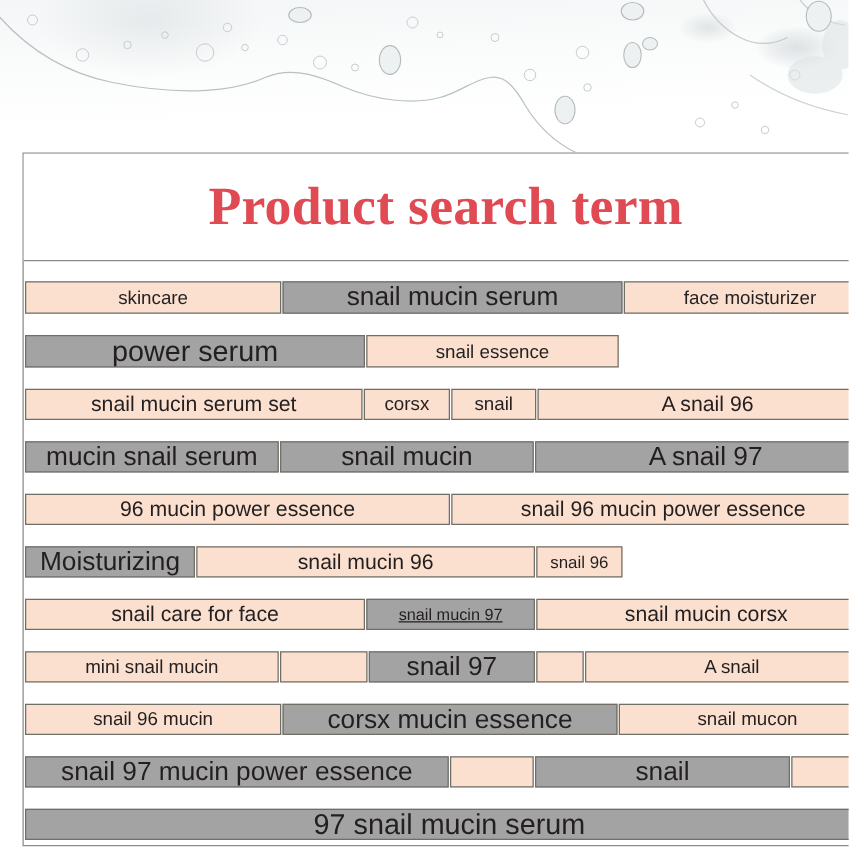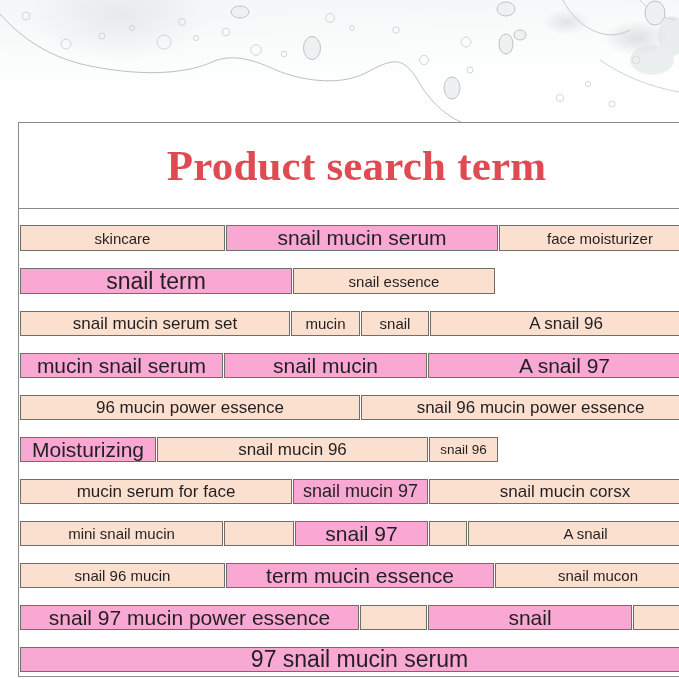--- a/index.html
+++ b/index.html
@@ -81,25 +81,25 @@
     align-items: center;
     justify-content: center;
     text-align: center;
     color: #231f20;
     overflow: hidden;
     white-space: nowrap;
     padding: 0 2px;
   }
   .cell:first-child { margin-left: 1px; }
   .peach { background: #fbe0cf; }
-  .green { background: #f9a8d4; }
+  .green { background: #a3a3a3; }
   .fs-13 { font-size: 13.5px; }
   .fs-14 { font-size: 15px; }
   .fs-16 { font-size: 17px; }
-  .fs-18 { font-size: 18px; }
+  .fs-18 { font-size: 13px; text-decoration: underline; }
   .fs-20 { font-size: 21px; }
   .fs-22 { font-size: 23px; }
 </style>
 </head>
 <body>
 
 <div id="page">
 
   <div id="hero" aria-label="clear snail mucin gel texture with air bubbles">
     <svg width="679" height="122" viewBox="0 0 679 122">
@@ -153,58 +153,58 @@
       <div id="title-text">Product search term</div>
     </div>
 
     <div id="grid">
         <div class="row" style="height: 43px;">
           <div class="cell peach fs-14" style="width: 205px; flex: 0 0 205px;">skincare</div>
           <div class="cell green fs-20" style="width: 272px; flex: 0 0 272px;">snail mucin serum</div>
           <div class="cell peach fs-14" style="width: 202px; flex: 0 0 202px;">face moisturizer</div>
         </div>
         <div class="row" style="height: 43px;">
-          <div class="cell green fs-22" style="width: 272px; flex: 0 0 272px;">snail term</div>
+          <div class="cell green fs-22" style="width: 272px; flex: 0 0 272px;">power serum</div>
           <div class="cell peach fs-14" style="width: 202px; flex: 0 0 202px;">snail essence</div>
         </div>
         <div class="row" style="height: 42px;">
           <div class="cell peach fs-16" style="width: 270px; flex: 0 0 270px;">snail mucin serum set</div>
-          <div class="cell peach fs-14" style="width: 69px; flex: 0 0 69px;">mucin</div>
+          <div class="cell peach fs-14" style="width: 69px; flex: 0 0 69px;">corsx</div>
           <div class="cell peach fs-14" style="width: 68px; flex: 0 0 68px;">snail</div>
           <div class="cell peach fs-16" style="width: 272px; flex: 0 0 272px;">A snail 96</div>
         </div>
         <div class="row" style="height: 42px;">
           <div class="cell green fs-20" style="width: 203px; flex: 0 0 203px;">mucin snail serum</div>
           <div class="cell green fs-20" style="width: 203px; flex: 0 0 203px;">snail mucin</div>
           <div class="cell green fs-20" style="width: 273px; flex: 0 0 273px;">A snail 97</div>
         </div>
         <div class="row" style="height: 42px;">
           <div class="cell peach fs-16" style="width: 340px; flex: 0 0 340px;">96 mucin power essence</div>
           <div class="cell peach fs-16" style="width: 339px; flex: 0 0 339px;">snail 96 mucin power essence</div>
         </div>
         <div class="row" style="height: 42px;">
           <div class="cell green fs-20" style="width: 136px; flex: 0 0 136px;">Moisturizing</div>
           <div class="cell peach fs-16" style="width: 271px; flex: 0 0 271px;">snail mucin 96</div>
           <div class="cell peach fs-13" style="width: 69px; flex: 0 0 69px;">snail 96</div>
         </div>
         <div class="row" style="height: 42px;">
-          <div class="cell peach fs-16" style="width: 272px; flex: 0 0 272px;">mucin serum for face</div>
+          <div class="cell peach fs-16" style="width: 272px; flex: 0 0 272px;">snail care for face</div>
           <div class="cell green fs-18" style="width: 135px; flex: 0 0 135px;">snail mucin 97</div>
           <div class="cell peach fs-16" style="width: 272px; flex: 0 0 272px;">snail mucin corsx</div>
         </div>
         <div class="row" style="height: 42px;">
           <div class="cell peach fs-14" style="width: 203px; flex: 0 0 203px;">mini snail mucin</div>
           <div class="cell peach fs-14" style="width: 70px; flex: 0 0 70px;"></div>
           <div class="cell green fs-20" style="width: 133px; flex: 0 0 133px;">snail 97</div>
           <div class="cell peach fs-14" style="width: 38px; flex: 0 0 38px;"></div>
           <div class="cell peach fs-14" style="width: 235px; flex: 0 0 235px;">A snail</div>
         </div>
         <div class="row" style="height: 42px;">
           <div class="cell peach fs-14" style="width: 205px; flex: 0 0 205px;">snail 96 mucin</div>
-          <div class="cell green fs-20" style="width: 268px; flex: 0 0 268px;">term mucin essence</div>
+          <div class="cell green fs-20" style="width: 268px; flex: 0 0 268px;">corsx mucin essence</div>
           <div class="cell peach fs-14" style="width: 206px; flex: 0 0 206px;">snail mucon</div>
         </div>
         <div class="row" style="height: 42px;">
           <div class="cell green fs-20" style="width: 339px; flex: 0 0 339px;">snail 97 mucin power essence</div>
           <div class="cell peach fs-14" style="width: 67px; flex: 0 0 67px;"></div>
           <div class="cell green fs-20" style="width: 204px; flex: 0 0 204px;">snail</div>
           <div class="cell peach fs-14" style="width: 69px; flex: 0 0 69px;"></div>
         </div>
         <div class="row" style="height: 42px;">
           <div class="cell green fs-22" style="width: 679px; flex: 0 0 679px;">97 snail mucin serum</div>

